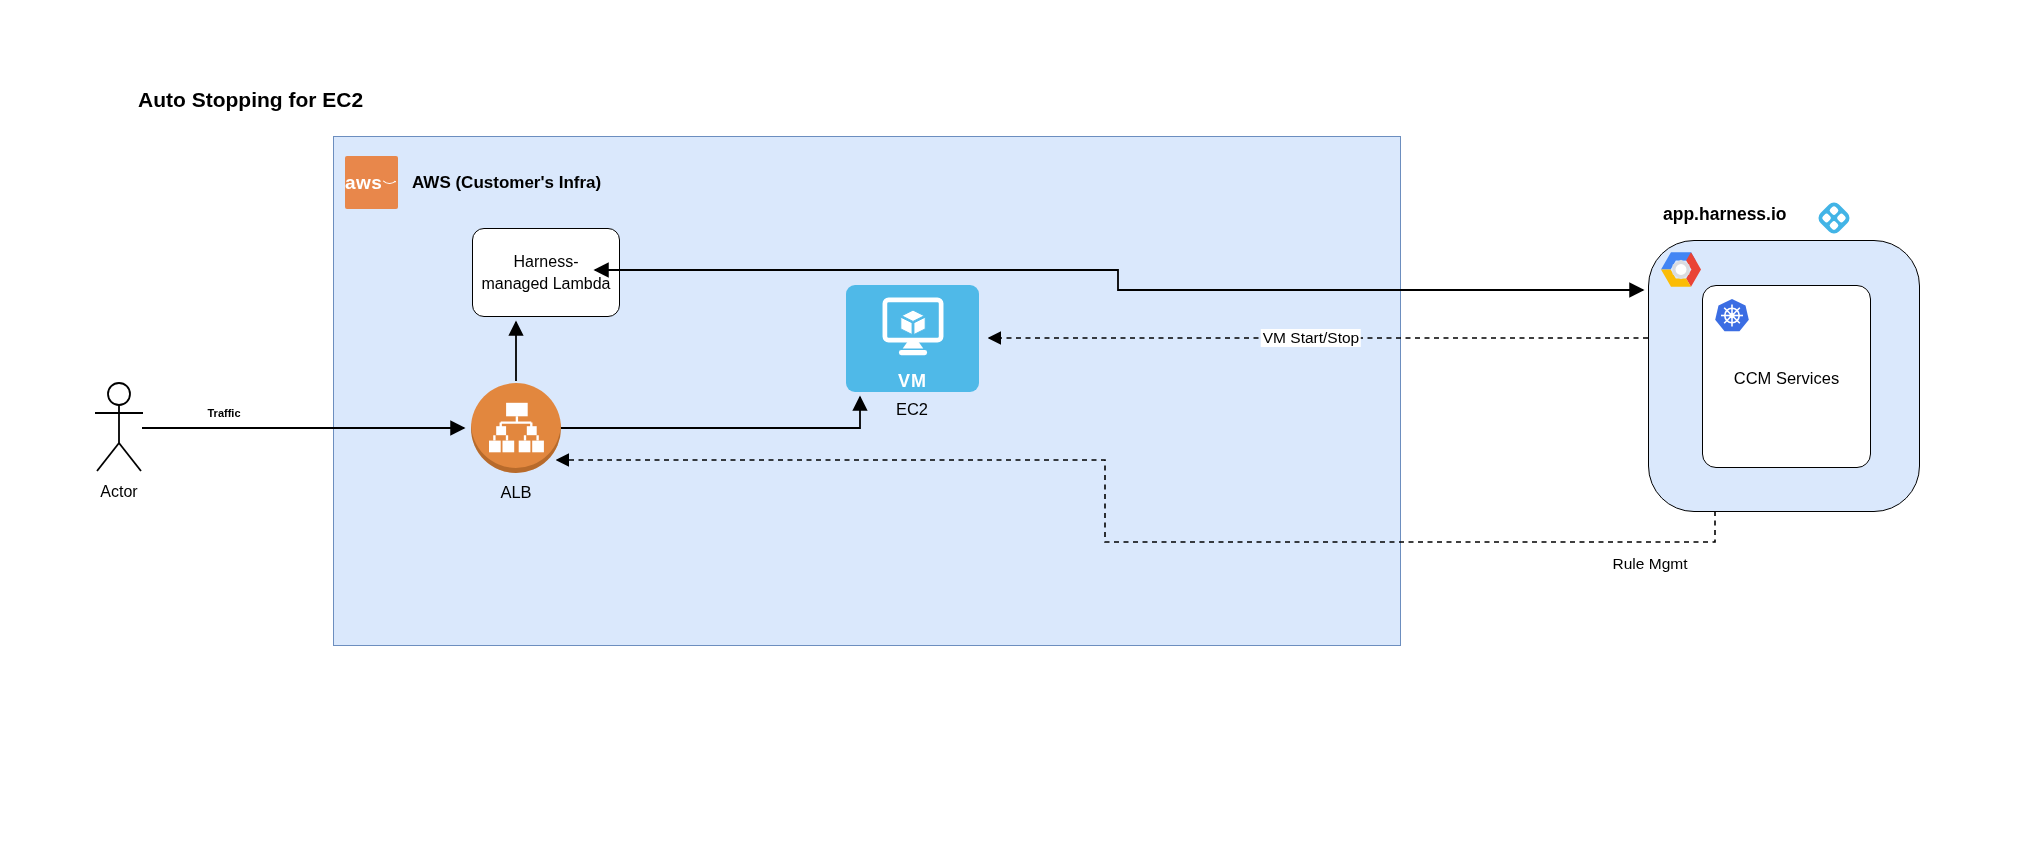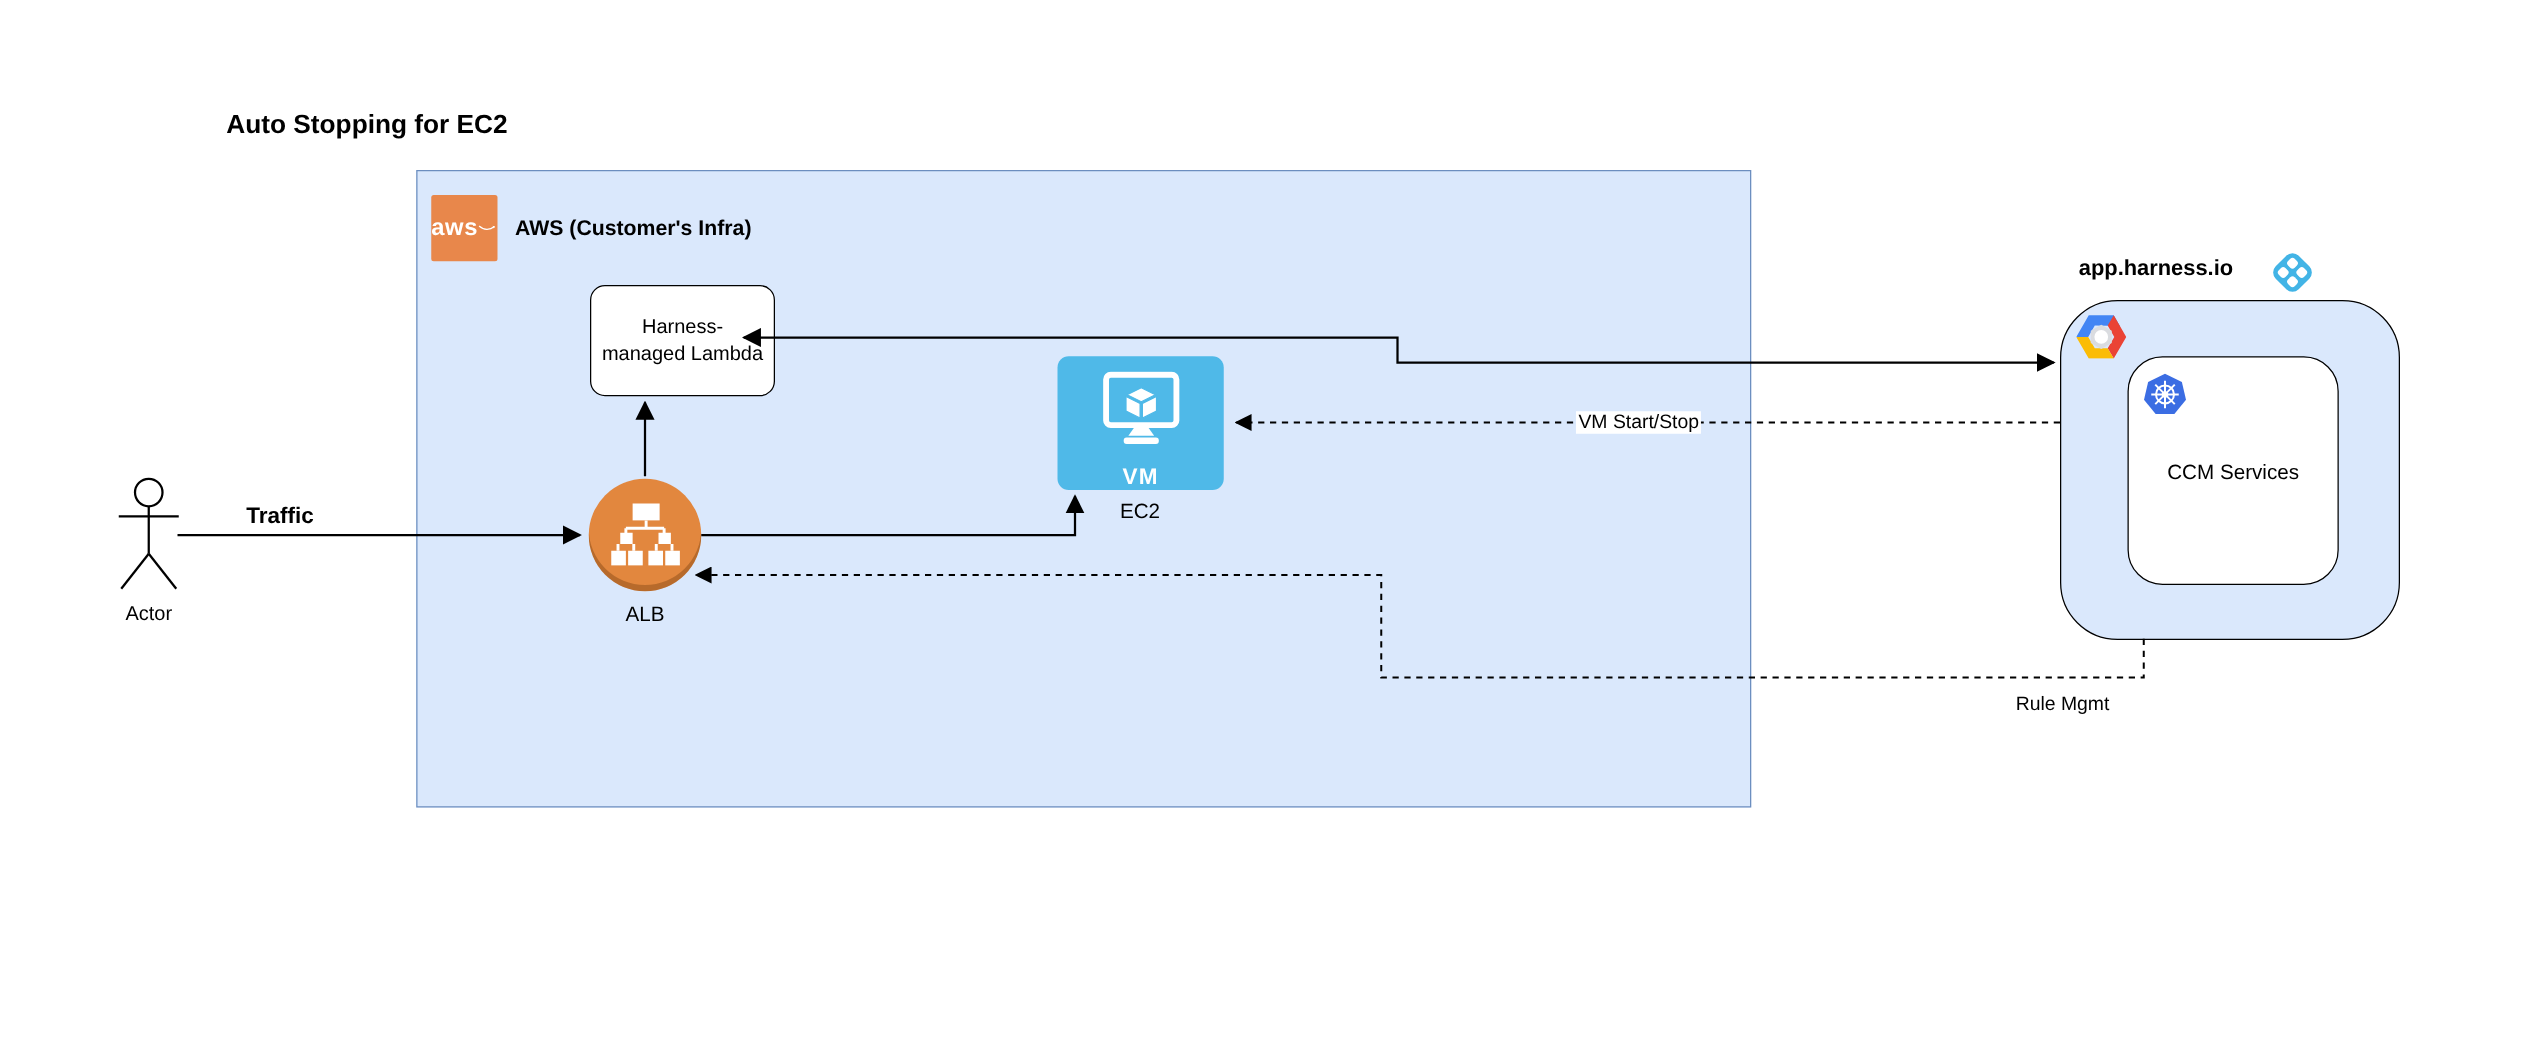--- a/index.html
+++ b/index.html
@@ -5,21 +5,21 @@
   html,body{margin:0;padding:0;background:#ffffff;}
   #canvas{
     position:relative;width:2030px;height:842px;background:#ffffff;overflow:hidden;
     font-family:"Liberation Sans", sans-serif;color:#000;
   }
   .abs{position:absolute;}
   .page-title{font-size:21px;font-weight:bold;white-space:nowrap;}
   
   .aws-box{background:#dae8fc;border:1px solid #6c8ebf;}
   .harness-box{background:#dae8fc;border:1.5px solid #000;border-radius:46px;}
-  .ccm-box{background:#fff;border:1.5px solid #000;border-radius:28px;}
+  .ccm-box{background:#fff;border:1.5px solid #000;border-radius:14px;}
   .lambda-box{
     background:#fff;border:1.5px solid #000;border-radius:12px;
     display:flex;align-items:center;justify-content:center;text-align:center;
     font-size:16px;line-height:1.35;padding:4px 8px;box-sizing:border-box;
   }
   .aws-logo{
     background:#e8874b;border-radius:2px;display:flex;flex-direction:row;
     align-items:center;justify-content:center;
   }
   .aws-logo .aws-word{color:#fff;font-size:19px;font-weight:bold;line-height:15px;letter-spacing:0.5px;}
@@ -41,21 +41,21 @@
   }
   .edge-label.bold{font-weight:bold;background:transparent;}
   .ccm-label{font-size:16.5px;text-align:center;}
   svg{display:block;}
 </style>
 </head>
 <body>
 
 <div id="canvas">
 
-  <div class="abs page-title" style="left:138px;top:88px;margin-left:43px;">Auto Stopping for EC2</div>
+  <div class="abs page-title" style="left:138px;top:88px;">Auto Stopping for EC2</div>
 
   <div class="abs aws-box" style="left:333px;top:136px;width:1066px;height:508px;"></div>
 
   <div class="abs aws-logo" style="left:345px;top:156px;width:53px;height:53px;">
     <span class="aws-word">aws</span>
     <svg width="40" height="14" viewBox="0 0 40 14">
       <path d="M4,2 C12,10 26,10 34,3" fill="none" stroke="#fff" stroke-width="2.6" stroke-linecap="round"></path>
       <path d="M31,1 L36,2.2 L33.5,6.5 Z" fill="#fff"></path>
     </svg>
   </div>
@@ -158,17 +158,17 @@
 
     <path d="M561,428 H860 V397" fill="none" stroke="#000" stroke-width="1.8" marker-end="url(#arr)"></path>
 
     <path d="M595,270 H1118 V290 H1643" fill="none" stroke="#000" stroke-width="1.8" marker-start="url(#arr)" marker-end="url(#arr)"></path>
 
     <path d="M1648,338 H989" fill="none" stroke="#000" stroke-width="1.6" stroke-dasharray="5 4.5" marker-end="url(#arr)"></path>
 
     <path d="M1715,511 V542 H1105 V460 H557" fill="none" stroke="#000" stroke-width="1.6" stroke-dasharray="5 4.5" marker-end="url(#arr)"></path>
   </svg>
 
-  <div class="abs edge-label bold" style="left:224px;top:413px;font-size:18px;">Traffic</div>
+  <div class="abs edge-label bold" style="left:224px;top:413px;font-size:11px;">Traffic</div>
   <div class="abs edge-label" style="left:1311px;top:338px;">VM Start/Stop</div>
   <div class="abs edge-label" style="left:1650px;top:564px;">Rule Mgmt</div>
 
 </div>
 
 </body></html>

